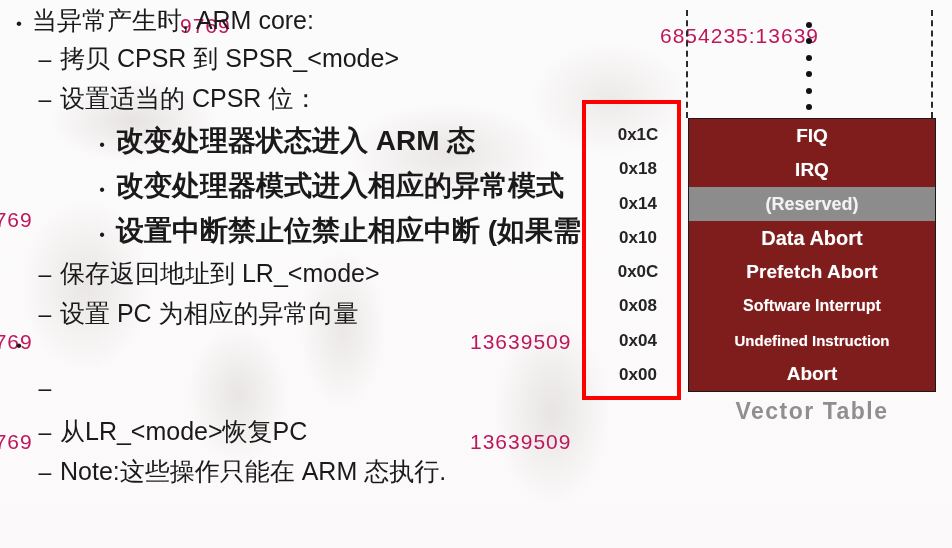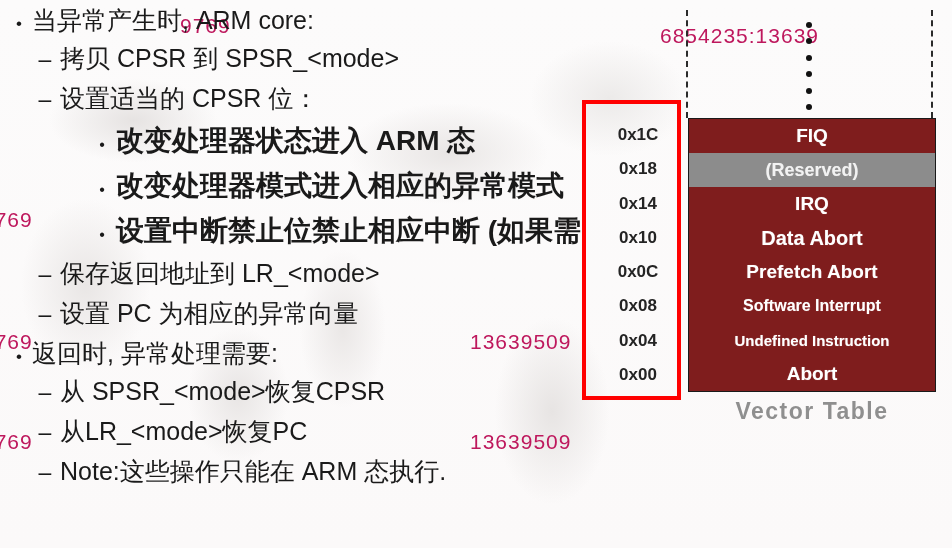--- a/index.html
+++ b/index.html
@@ -250,26 +250,24 @@
     <span class="txt">保存返回地址到 LR_&lt;mode&gt;</span>
   </div>
 
   <div class="row lvl2">
     <span class="marker">–</span>
     <span class="txt">设置 PC 为相应的异常向量</span>
   </div>
 
   <div class="row lvl1">
     <span class="marker">•</span>
-    <span class="txt">返回时, 异常处理需要:</span>
-  </div>
-
-  <div class="row lvl2">
-    <span class="marker">–</span>
-    <span class="txt">从 SPSR_&lt;mode&gt;恢复CPSR</span>
+  </div>
+
+  <div class="row lvl2">
+    <span class="marker">–</span>
   </div>
 
   <div class="row lvl2">
     <span class="marker">–</span>
     <span class="txt">从LR_&lt;mode&gt;恢复PC</span>
   </div>
 
   <div class="row lvl2">
     <span class="marker">–</span>
     <span class="txt">Note:这些操作只能在 ARM 态执行.</span>
@@ -286,26 +284,26 @@
   <i></i>
   <i></i>
   <i></i>
   <i></i>
 </div>
 
 <div id="vector-table-block">
   <div class="vrow r-fiq">
       <span>FIQ</span>
     </div>
+  <div class="vrow r-irq">
+      <span>IRQ</span>
+    </div>
   <div class="vrow r-res">
       <span>(Reserved)</span>
     </div>
-  <div class="vrow r-irq">
-      <span>IRQ</span>
-    </div>
   <div class="vrow r-data">
       <span>Data Abort</span>
     </div>
   <div class="vrow r-pref">
       <span>Prefetch Abort</span>
     </div>
   <div class="vrow r-swi">
       <span>Software Interrupt</span>
     </div>
   <div class="vrow r-undef">

